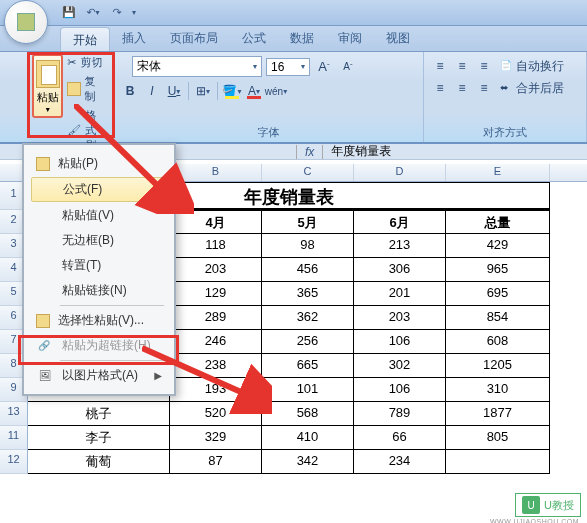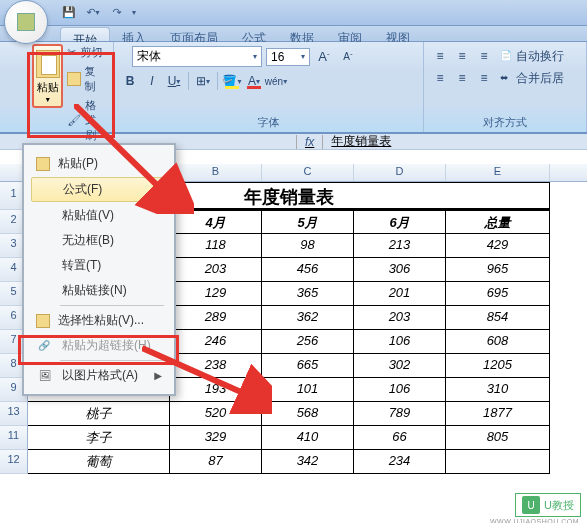--- a/index.html
+++ b/index.html
@@ -7,21 +7,21 @@
 
 
 .titlebar { height: 26px; background: linear-gradient(#c3d7ef,#a7c4e8); display: flex; align-items: center; padding-left: 4px; border-bottom: 1px solid #7a9cc7; }
 .office-btn { width: 44px; height: 44px; border-radius: 50%; background: radial-gradient(circle at 30% 30%, #fff, #e8e8e8); border: 1px solid #7a9cc7; margin-top: 18px; position: relative; z-index: 10; box-shadow: 0 2px 4px rgba(0,0,0,0.2); display:flex; align-items:center; justify-content:center; font-size:10px; }
 .office-btn .sq { width:18px; height:18px; background:#b8c97c; border:1px solid #7a9; position:relative;}
 .qat { display: flex; gap: 6px; margin-left: 12px; align-items: center; }
 .qat-btn { width: 18px; height: 18px; display: flex; align-items: center; justify-content: center; font-size: 11px; color: #3b5a88; }
 .qat-drop { font-size: 8px; color: #3b5a88; }
 
 
-.ribbon-tabs { height: 16px; background: linear-gradient(#c3d7ef,#b4cce9); display: flex; padding-left: 60px; border-bottom: 1px solid #7a9cc7; }
+.ribbon-tabs { height: 26px; background: linear-gradient(#c3d7ef,#b4cce9); display: flex; padding-left: 60px; border-bottom: 1px solid #7a9cc7; }
 .ribbon-tab { padding: 4px 12px 3px; font-size: 12px; color: #3a5e8c; cursor: pointer; }
 .ribbon-tab.active { background: linear-gradient(#eaf1fa,#d4e2f2); border-radius: 4px 4px 0 0; border: 1px solid #a6bdd9; border-bottom: none; color: #1c3a5e; margin-top:1px; }
 
 
 .ribbon { height: 92px; background: linear-gradient(#dce8f6,#cdddf0,#cdddf0,#badcf5); border-bottom: 2px solid #6d94c4; display: flex; padding-left: 26px; position: relative; }
 .ribbon-group { border-right: 1px solid #a8c0dd; padding: 2px 6px 0; display: flex; flex-direction: column; justify-content: space-between; position:relative; }
 .ribbon-group-label { font-size: 11px; color: #3a5e8c; text-align: center; padding: 2px 0; }
 .clipboard-grp { width: 88px; }
 .paste-big { width: 40px; height: 64px; border: 2px solid #e4644f; border-radius: 3px; background: linear-gradient(#fdf8e8,#f8e9b8); display: flex; flex-direction: column; align-items: center; padding-top: 4px; font-size: 11px; }
 .paste-icon { width: 24px; height: 28px; background: #f3d98a; border: 1px solid #c9a654; position: relative; margin-bottom:2px; }
@@ -42,21 +42,21 @@
 .color-btn{position:relative;} .color-bar{position:absolute;bottom:1px;left:2px;right:2px;height:3px;}
 
 .align-grp { flex:1; }
 .align-row{display:flex;gap:2px;align-items:center;margin-top:2px;}
 .align-line{font-size:12px;color:#2b4a73;padding:1px 4px;display:flex;align-items:center;gap:2px;}
 .check-icon{width:14px;height:12px;font-size:10px;}
 
 .red-box1 { position:absolute; left:27px; top:52px; width:88px; height:86px; border:3px solid #e4342d; pointer-events:none; z-index:5; }
 
 
-.formula-bar { height: 16px; background: #d9e4f2; border-bottom:1px solid #b6c8dd; display:flex; align-items:center; font-size:12px;text-decoration:underline; }
+.formula-bar { height: 16px; background: #d9e4f2; border-bottom:1px solid #b6c8dd; display:flex; align-items:center; font-size:12px; }
 .fx { padding: 0 8px; color:#3b5a88; font-style:italic; border-left:1px solid #aaa; border-right:1px solid #aaa; margin-left:296px; }
 .formula-text { padding-left:8px; }
 
 
 .paste-menu { position:absolute; left:22px; top:143px; width:154px; background:#f5f6f7; border:2px solid #a3b1c1; box-shadow:3px 3px 8px rgba(0,0,0,0.25); z-index:20; padding:6px; font-size:12px;}
 .menu-item { display:flex; align-items:center; padding:4px 6px; color:#333; gap:8px;}
 .menu-item.high { background: linear-gradient(#fdf5d4,#fdecad); border:1px solid #dccb7e; border-radius:2px; padding:3px 5px; margin:1px;}
 .menu-sep { height:1px; background:#c8c8c8; margin:2px 4px 2px 30px; }
 .menu-icon { width:18px; height:16px; display:flex; align-items:center; justify-content:center; font-size:10px;}
 .menu-icon.clip{background:#f3d98a;border:1px solid #c9a654;width:14px;height:14px;}
@@ -68,21 +68,21 @@
 .col-headers { display:flex; height:18px; font-size:11px; background:linear-gradient(#f4f8fc,#dfe8f3); border-bottom:1px solid #9cb4d2;}
 .row-head-spacer{width:28px;border-right:1px solid #9cb4d2;}
 .col-h { text-align:center; border-right:1px solid #c7d4e4; color:#3b5a88; padding-top:1px;}
 .col-A{width:142px;} .col-B{width:92px;} .col-C{width:92px;} .col-D{width:92px;} .col-E{width:104px;}
 
 .grid { font-size:13px; }
 .row { display:flex; height:24px; }
 .row-h { width:28px; background:linear-gradient(#f4f8fc,#dfe8f3); border-right:1px solid #9cb4d2; border-bottom:1px solid #c7d4e4; font-size:11px; text-align:center; padding-top:3px; color:#3b5a88;}
 .cell { border-right:1px solid #d0d7e0; border-bottom:1px solid #d0d7e0; padding:3px 6px; text-align:center;}
 .data-table { font-family: SimSun, serif; }
-.bordered .cell { border:1px solid #000; border-top:none; border-left:none;font-style:italic; }
+.bordered .cell { border:1px solid #000; border-top:none; border-left:none; }
 .bordered .cell:first-of-type{border-left:1px solid #000;}
 .hdr-row .cell { font-weight:bold; border-top:1px solid #000; }
 
 
 .arrow1 { position:absolute; left:74px; top:104px; z-index:30; pointer-events:none;}
 .arrow2 { position:absolute; left:142px; top:344px; z-index:30; pointer-events:none;}
 
 
 .watermark { position:absolute; right:6px; bottom:6px; font-size:11px; color:#4eb26c; background:#fff; padding:2px 6px; border:1px solid #4eb26c; display:flex; align-items:center; gap:4px; z-index:40;}
 .wm-icon{width:18px;height:18px;background:#4eb26c;border-radius:2px;display:flex;align-items:center;justify-content:center;color:#fff;font-size:10px;}

